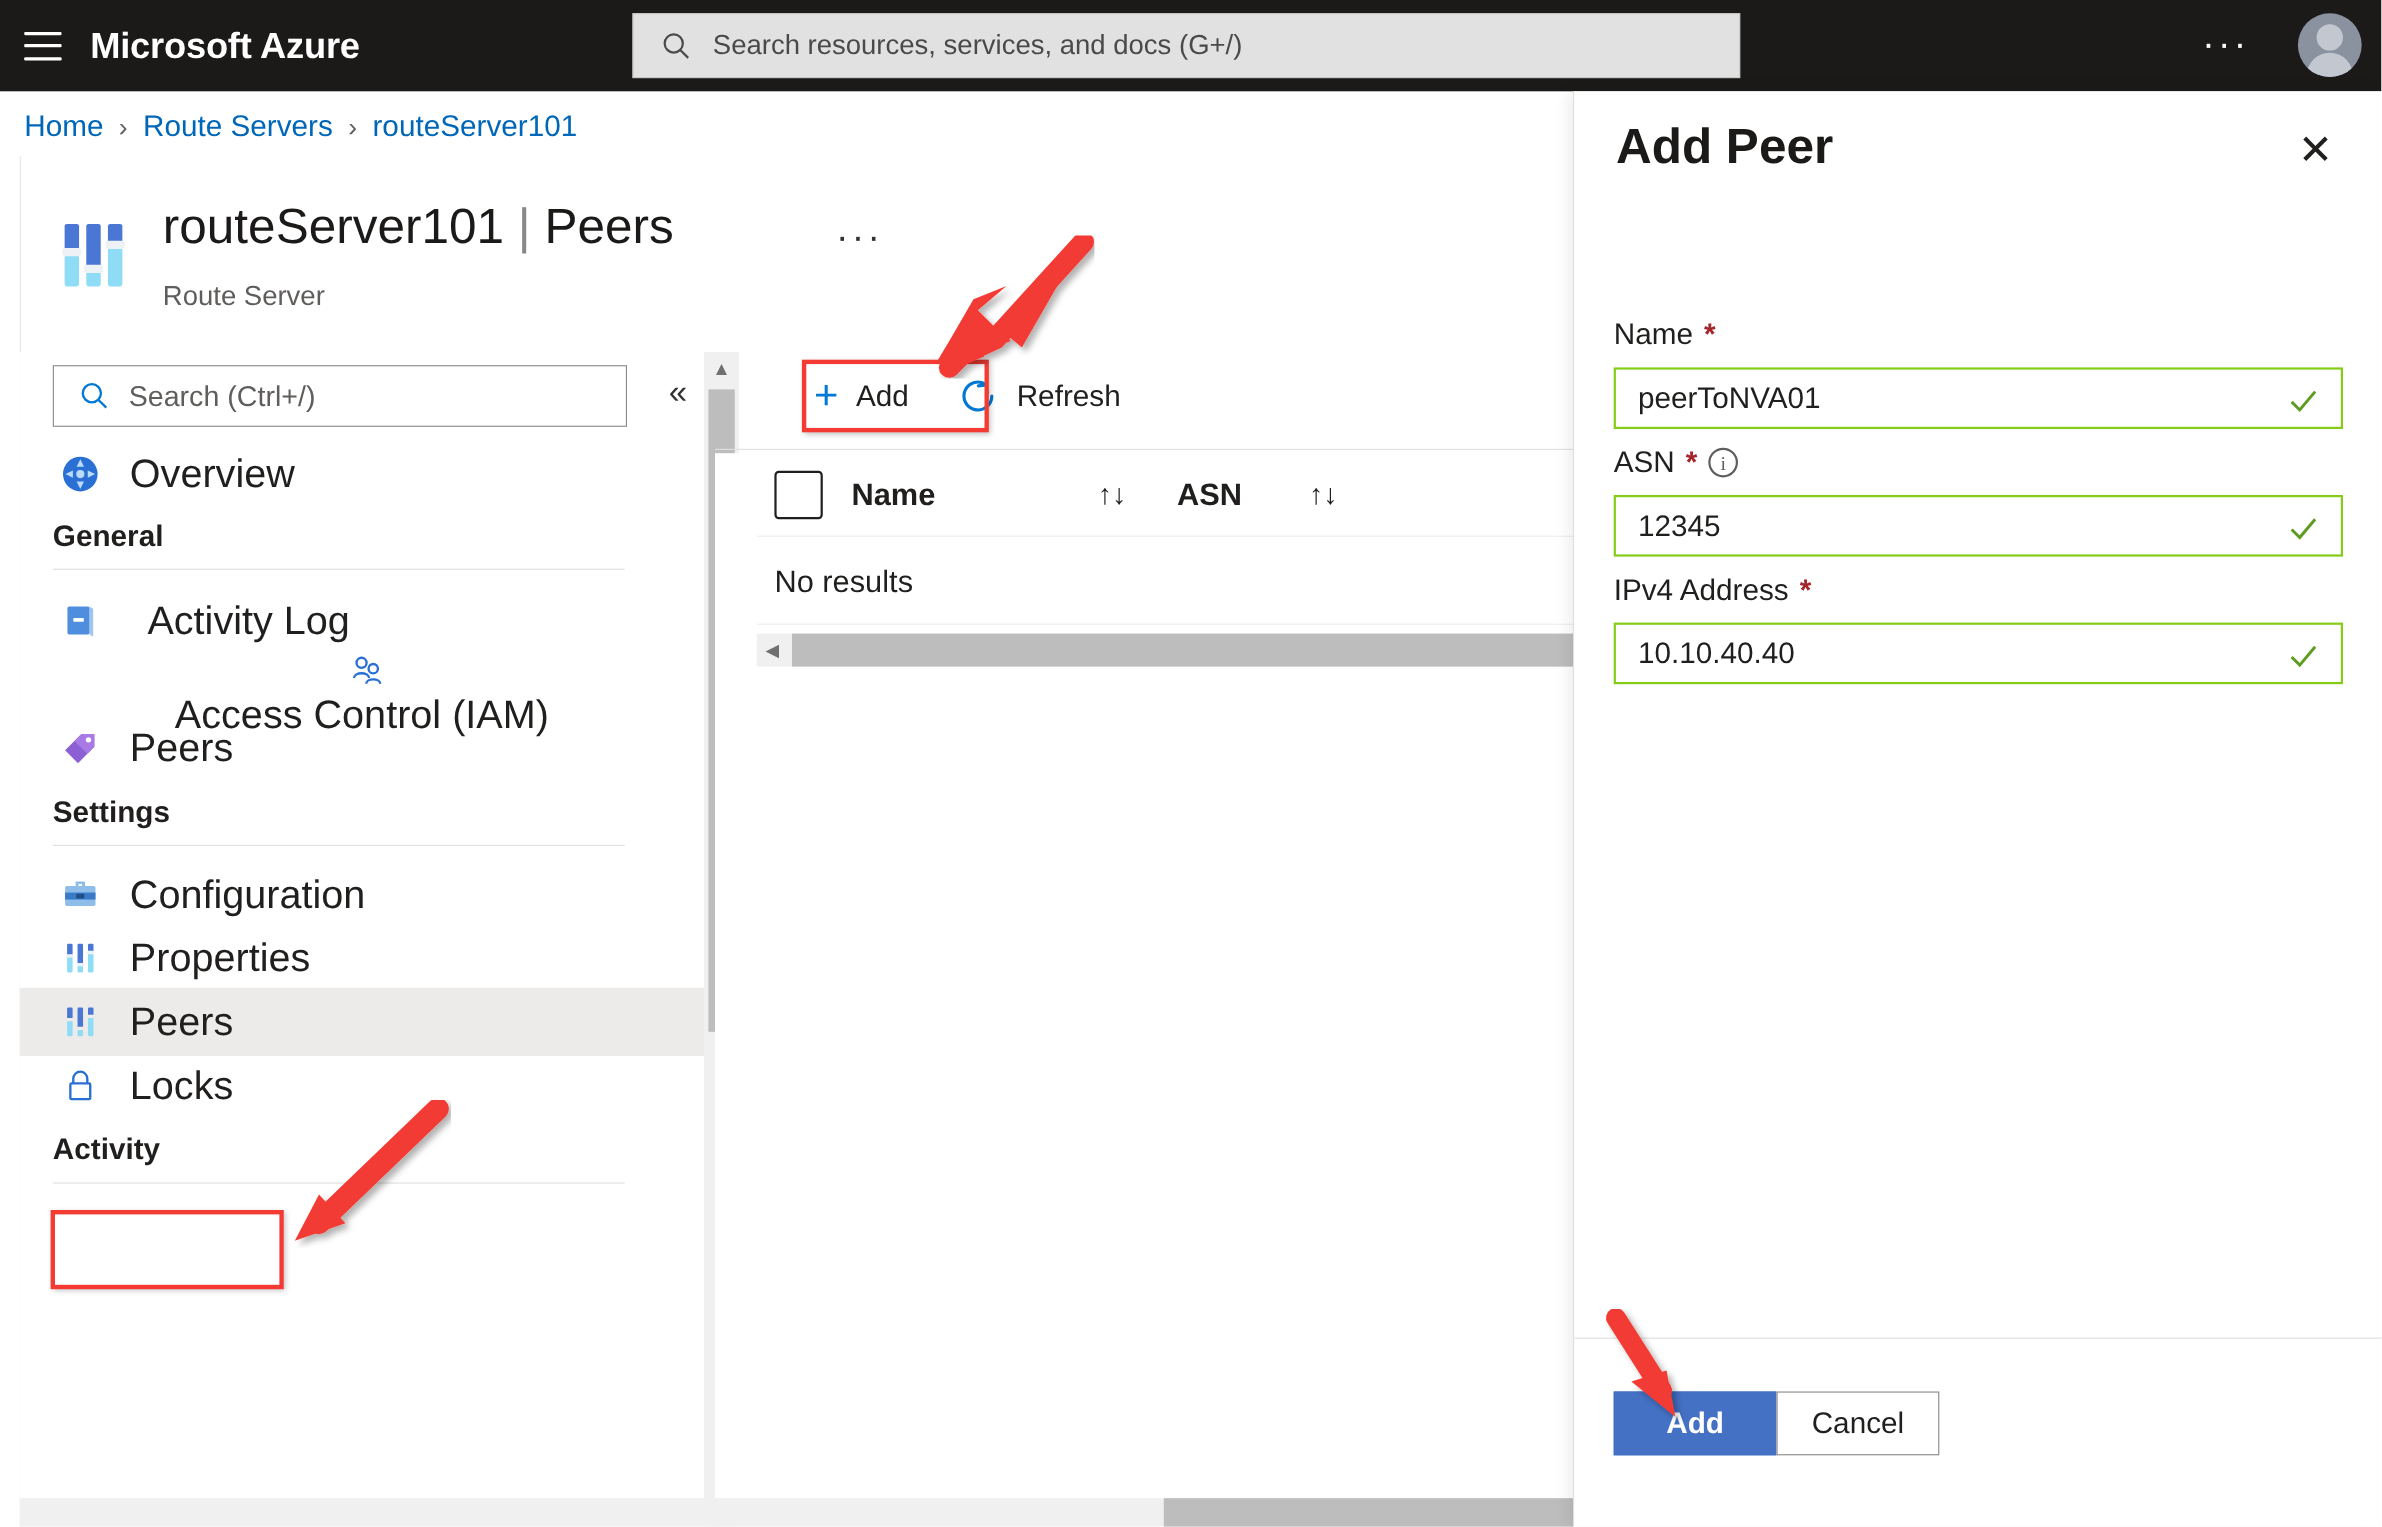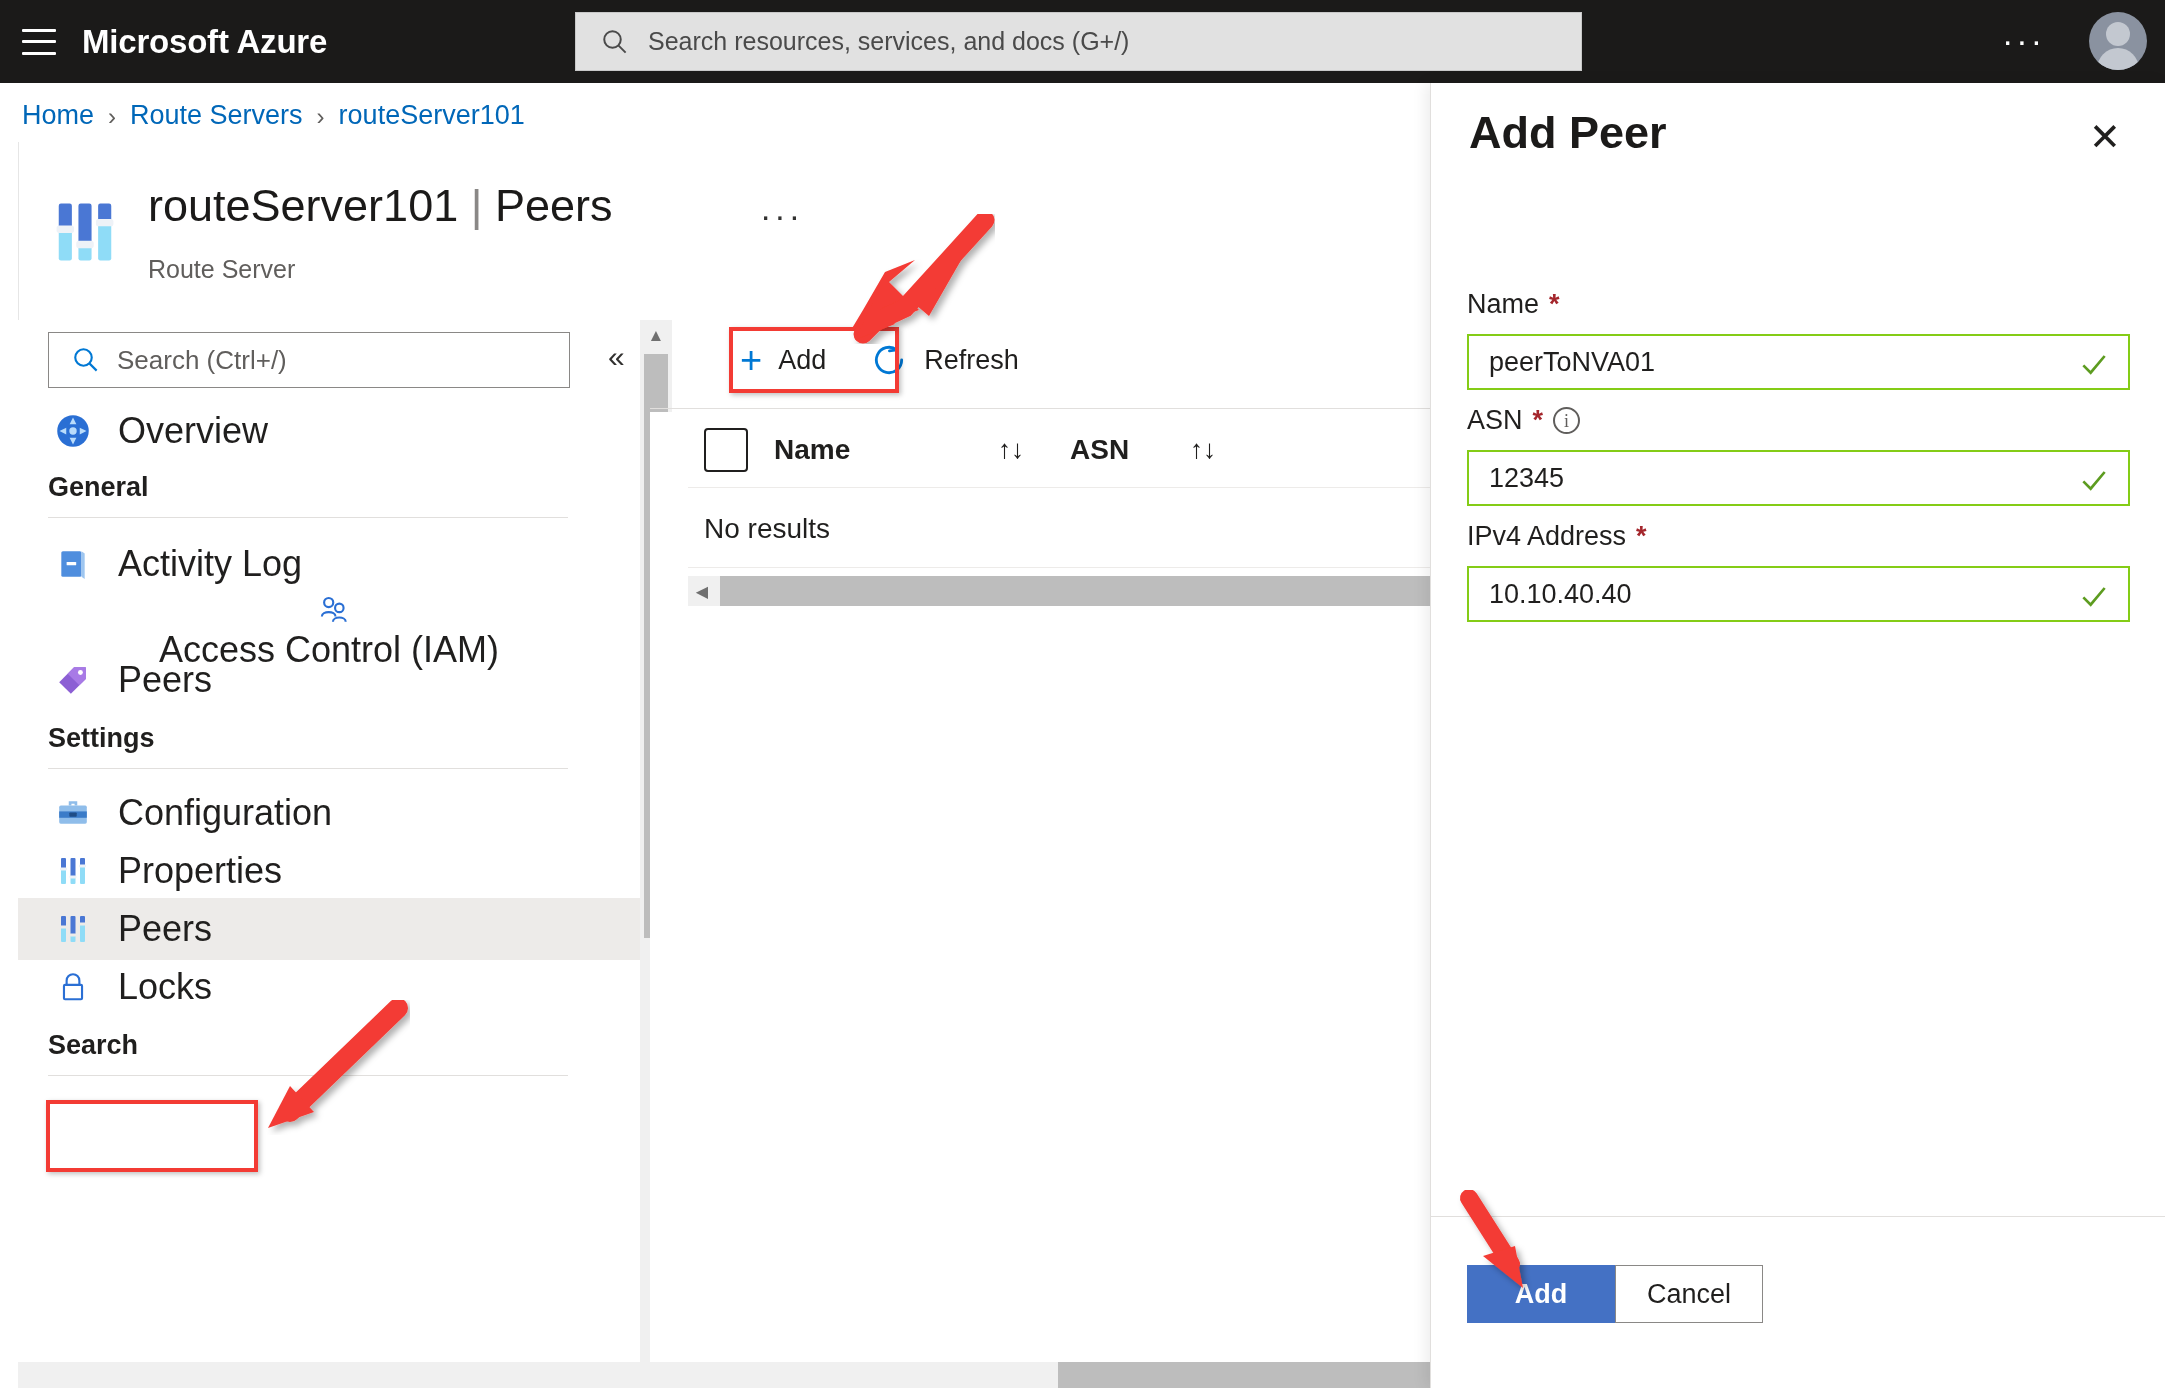--- a/index.html
+++ b/index.html
@@ -236,21 +236,21 @@
       </svg>
     </span>
     <span>Overview</span>
   </div>
 
   <div class="navgroup" style="top:472px;">
     <div class="ghead">General</div>
     <div class="gline"></div>
   </div>
 
-  <div class="navitem" style="top:533px;">
+  <div class="navitem" style="top:533px;gap:16px;">
     <span class="ico">
       <svg width="34" height="34" viewBox="0 0 32 32">
         <rect x="5" y="4" width="19" height="24" rx="1.5" fill="#4f8ede"></rect>
         <path d="M24 4 L27 6 V30 L24 28 Z" fill="#9ec6f0"></path>
         <rect x="10" y="14" width="9" height="3.2" rx="0.6" fill="#ffffff"></rect>
       </svg>
     </span>
     <span>Activity Log</span>
   </div>
 
@@ -332,21 +332,21 @@
     <span class="ico">
       <svg width="34" height="34" viewBox="0 0 32 32">
         <path d="M10 14 V10 a6 6 0 0 1 12 0 V14" fill="none" stroke="#2a6fd4" stroke-width="2"></path>
         <rect x="7.5" y="14" width="17" height="13.5" rx="1" fill="none" stroke="#2a6fd4" stroke-width="2"></rect>
       </svg>
     </span>
     <span>Locks</span>
   </div>
 
   <div class="navgroup" style="top:1030px;">
-    <div class="ghead">Search</div>
+    <div class="ghead">Activity</div>
     <div class="gline"></div>
   </div>
 
   <div class="navscroll">
     <div class="arrowtop">▲</div>
     <div class="thumb"></div>
     <div class="arrowbot">▼</div>
   </div>
 
   <div class="main"></div>

